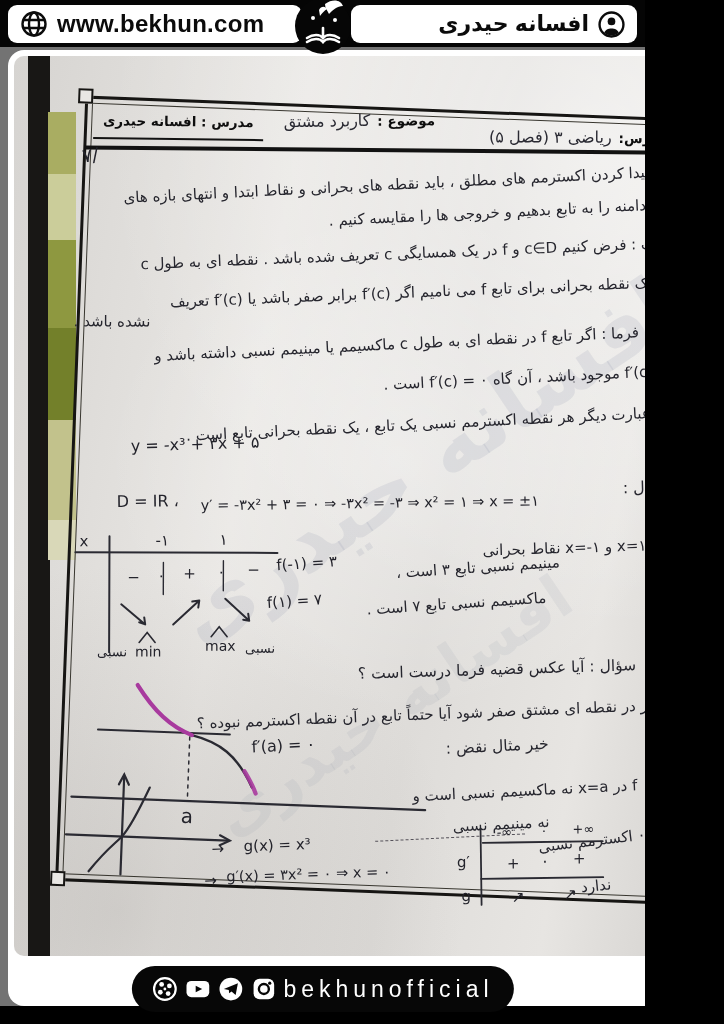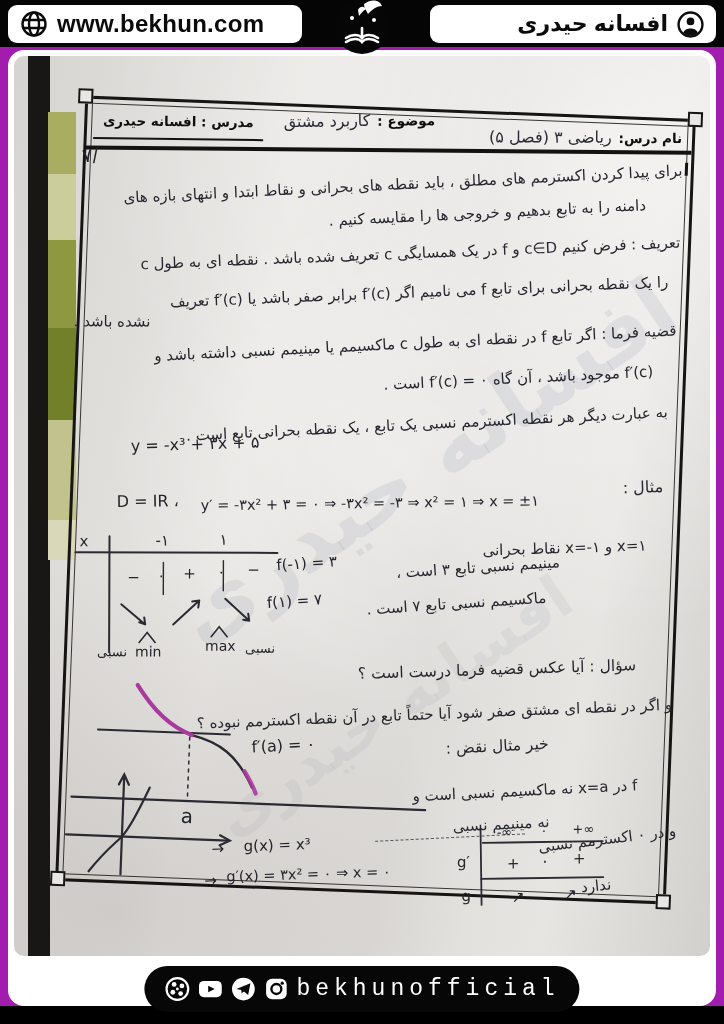--- a/index.html
+++ b/index.html
@@ -1,16 +1,16 @@
 <!DOCTYPE html>
 <html lang="fa"><head>
 <meta charset="utf-8">
 <style>
   html,body{margin:0;padding:0;background:#000;}
-  .page{position:relative;width:724px;height:1024px;background:#a21caf;overflow:hidden;
+  .page{position:relative;width:645px;height:1024px;background:#737373;overflow:hidden;
         font-family:"DejaVu Sans",sans-serif;}
   
   .topbar{position:absolute;top:0;left:0;right:0;height:47px;background:#050505;}
   .pill{position:absolute;top:5px;height:38px;background:#fff;border-radius:9px;
         display:flex;align-items:center;gap:9px;padding:0 12px;box-sizing:border-box;}
   .pill-site{left:8px;width:294px;}
   .pill-user{right:8px;width:286px;direction:rtl;}
   .pill .ptxt{font-family:"Liberation Sans","DejaVu Sans",sans-serif;font-weight:bold;
         font-size:24px;color:#0b0b0b;letter-spacing:.3px;}
   .pill-user .ptxt{font-size:22px;}
@@ -59,21 +59,21 @@
   .wm2{font-size:60px;color:rgba(130,138,160,.10);}
   .dashline{position:absolute;border-top:1.6px dashed #55525a;width:150px;transform:rotate(-5deg);}
   svg{display:block;}
   .fig{position:absolute;}
   
   .bottombar{position:absolute;left:0;right:0;bottom:0;height:18px;background:#000;}
   .social-pill{position:absolute;left:50%;bottom:12px;transform:translateX(-50%);
       background:#070707;border-radius:26px;height:46px;display:flex;align-items:center;
       gap:7px;padding:0 20px;z-index:8;}
   .social-pill .handle{color:#fff;font-size:23px;letter-spacing:5px;
-      font-family:Liberation Mono, monospace;}
+      font-family:Liberation Sans, sans-serif;}
 </style>
 </head>
 <body>
 
 <div class="page">
 
   <header class="topbar">
     <div class="pill pill-site">
       <svg width="28" height="28" viewBox="0 0 28 28">
         <g fill="none" stroke="#0b0b0b" stroke-width="2.4">

